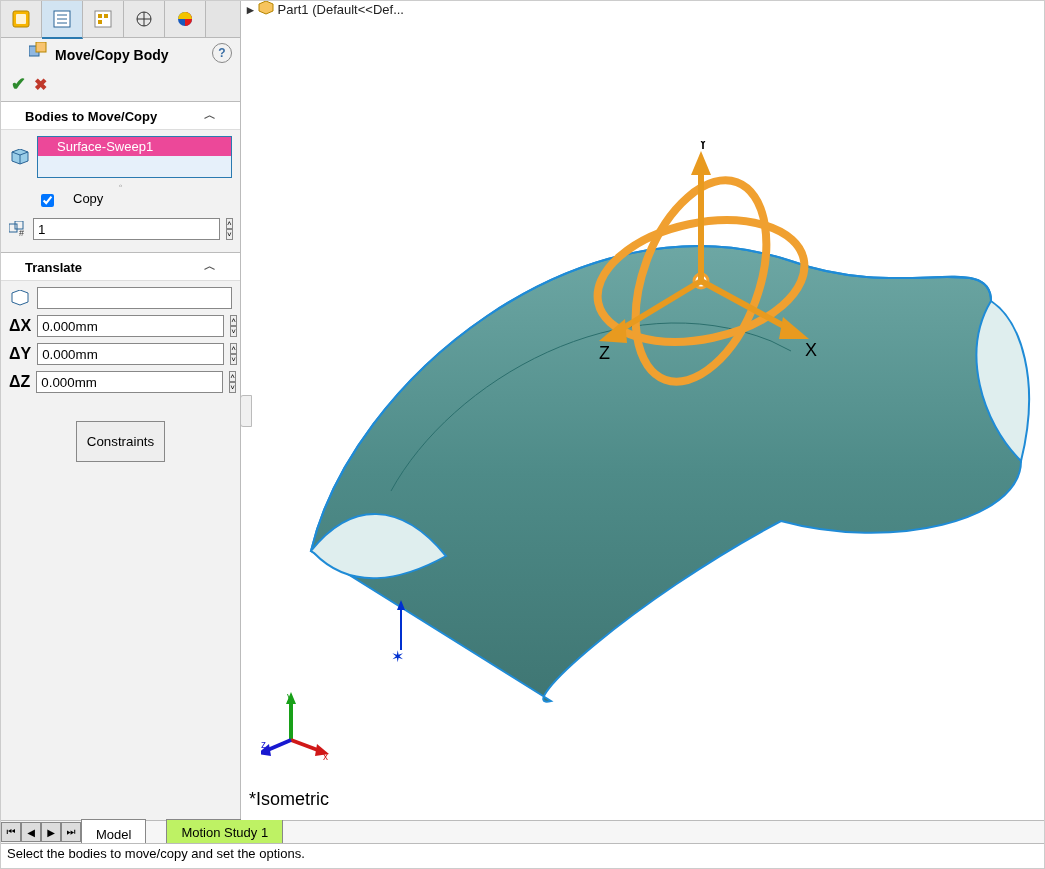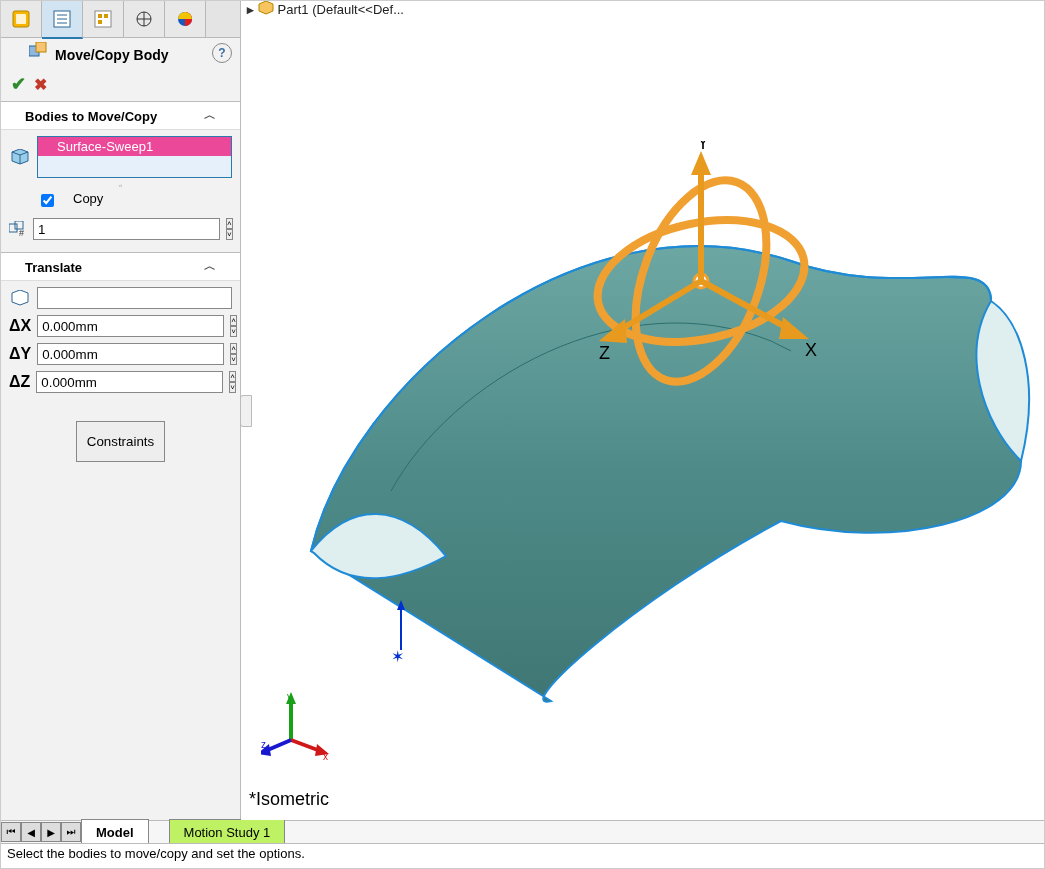--- a/index.html
+++ b/index.html
@@ -36,21 +36,21 @@
 .breadcrumb{position:absolute;top:0;left:6px;display:flex;align-items:center;gap:4px;font-size:13px;color:#222;}
 .breadcrumb .arrow{color:#333;font-weight:bold;}
 .triad{position:absolute;left:20px;bottom:60px;width:70px;height:70px;}
 .view-label{position:absolute;left:8px;bottom:10px;font-size:18px;}
 .mid-handle{position:absolute;top:50%;right:-1px;width:10px;height:30px;transform:translateY(-50%);border:1px solid #bbb;border-radius:3px 0 0 3px;background:#f0f0f0;}
 
 .tabbar{display:flex;align-items:center;height:22px;border-top:1px solid #bbb;background:#f6f6f6;}
 .vcr{display:flex;}
 .vcr button{height:20px;width:20px;border:1px solid #888;background:#ddd;font-size:10px;padding:0;cursor:pointer;}
 .tab{height:20px;padding:2px 14px;border:1px solid #888;background:#fff;cursor:pointer;display:flex;align-items:center;}
-.tab.active{font-weight:bold;}
+.tab.active{font-weight:normal;align-items:flex-end;}
 .tab:not(.active){background:#bef264;margin-left:20px;}
 .status{height:20px;border-top:1px solid #bbb;padding:2px 6px;background:#fff;font-size:13px;overflow:hidden;}
 
 .surface{position:absolute;}
 .origin-tri{position:absolute;left:140px;bottom:150px;}
 </style>
 </head>
 <body>
 
 <div class="app">

